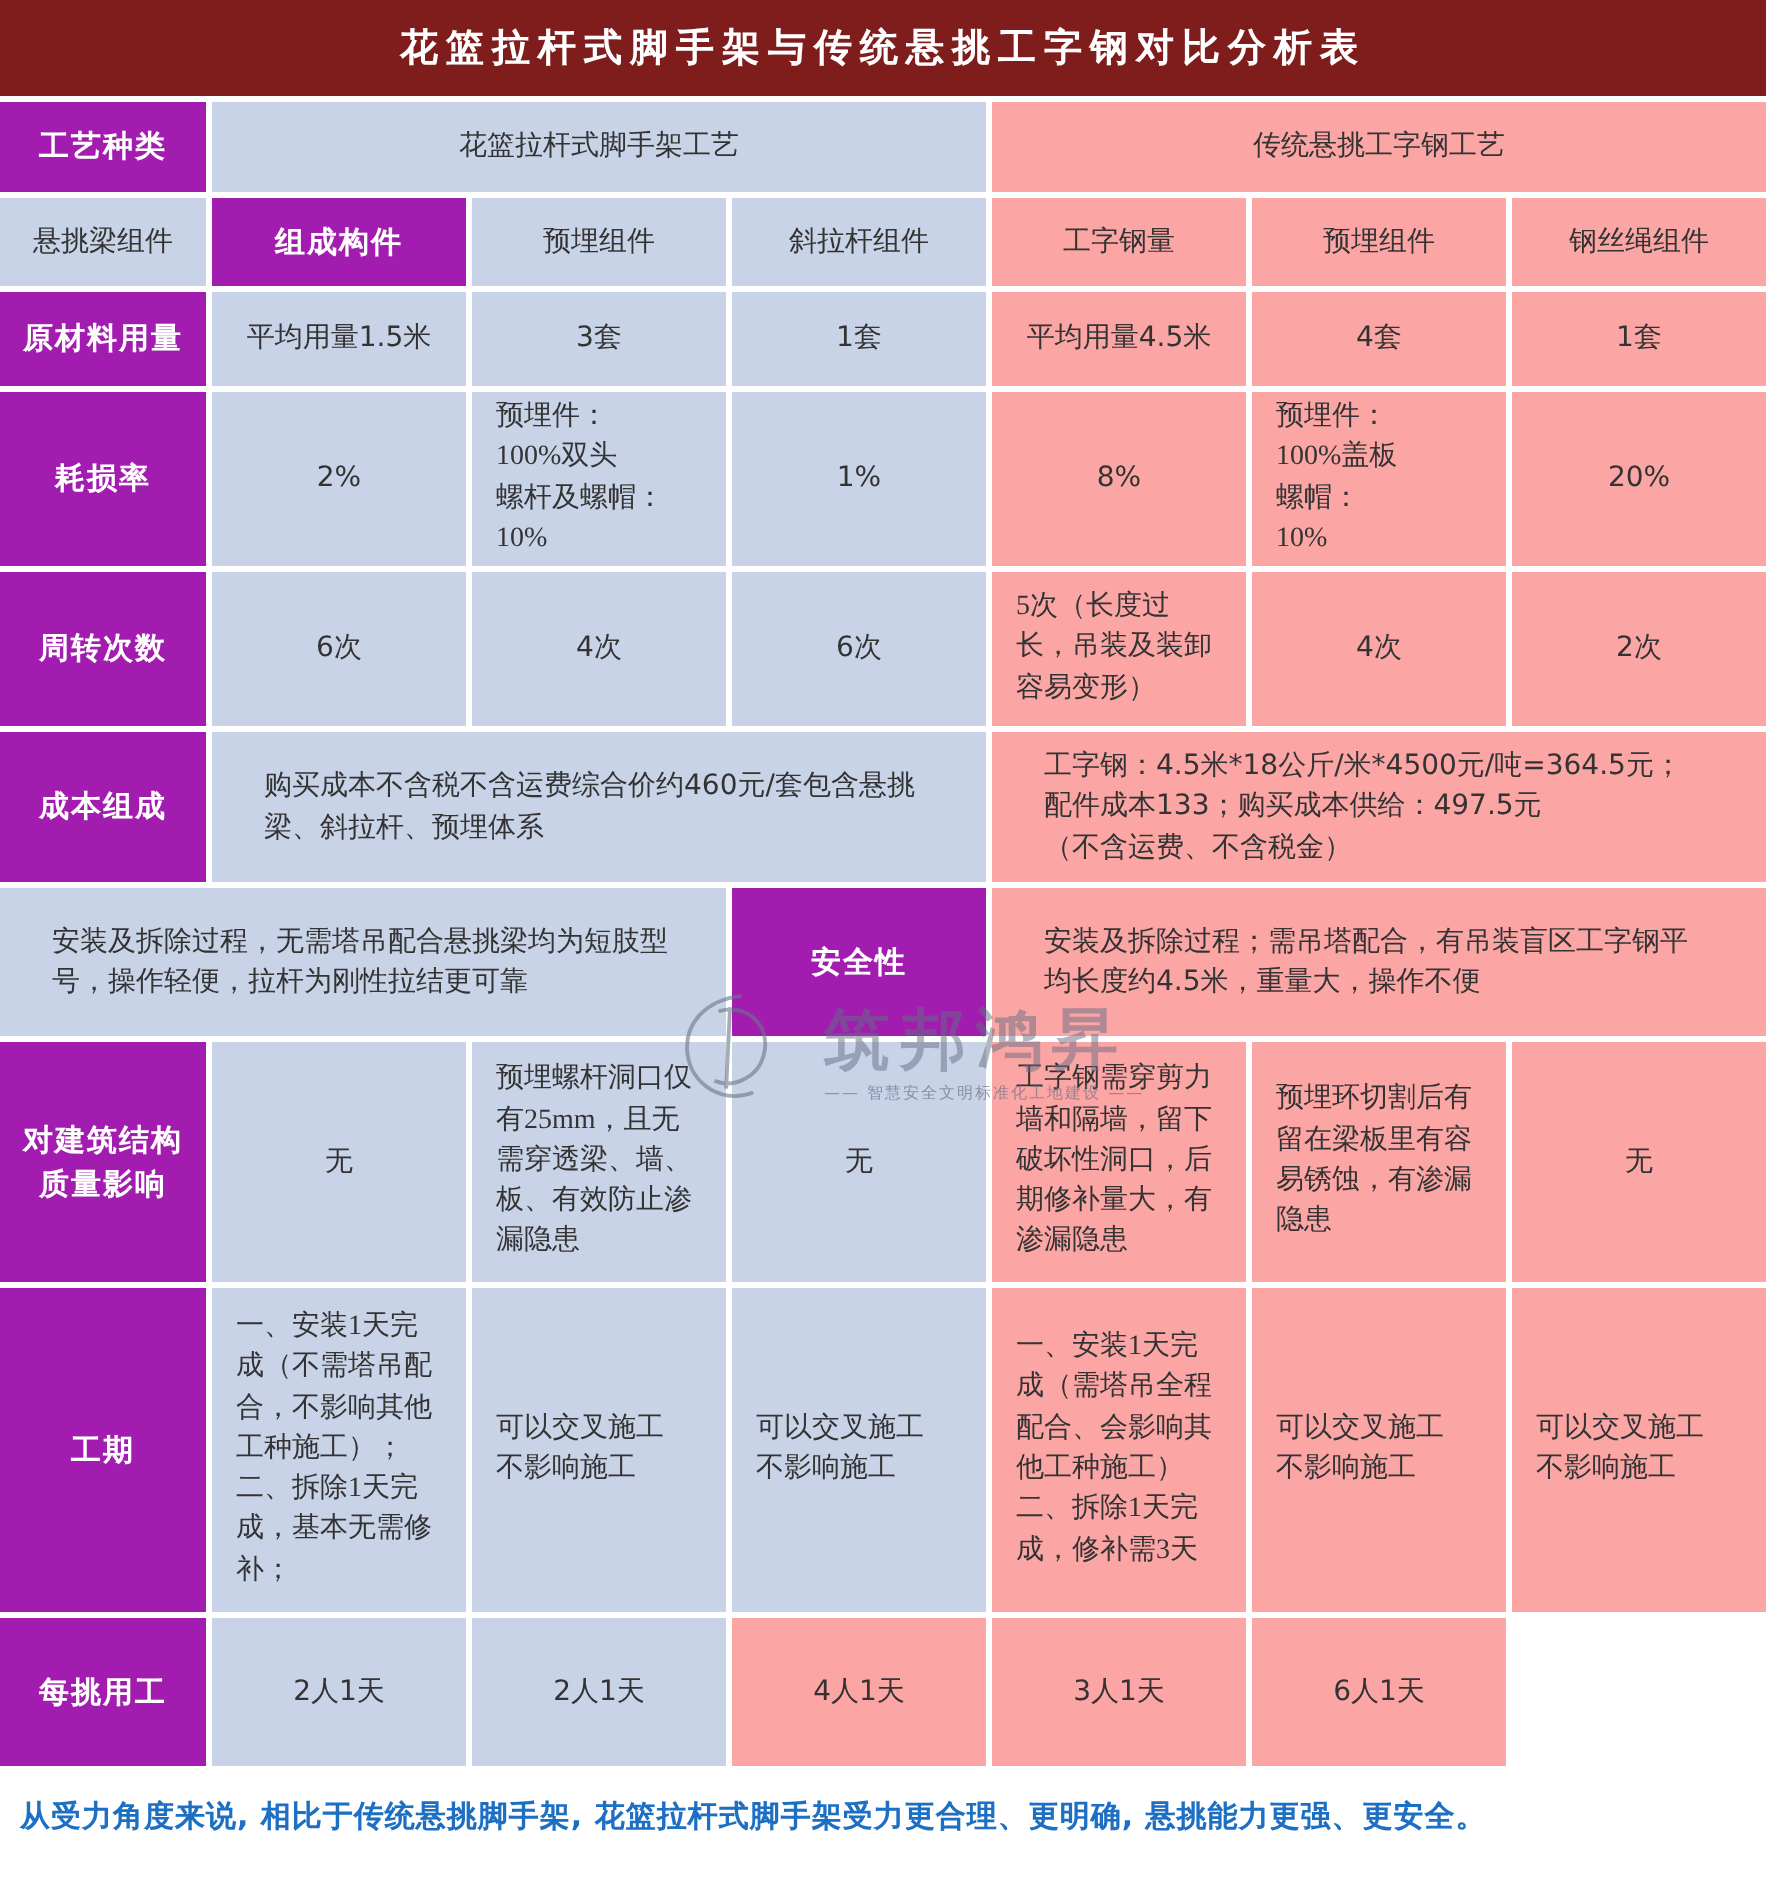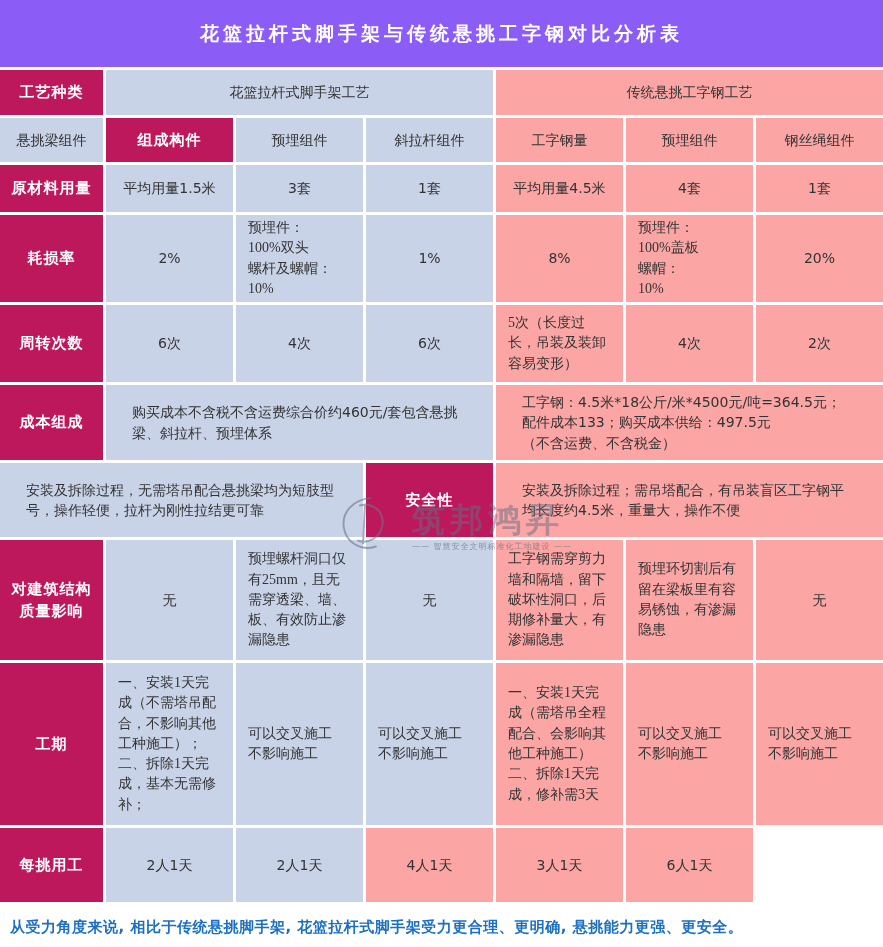--- a/index.html
+++ b/index.html
@@ -1,37 +1,37 @@
 <!DOCTYPE html>
 <html><head>
 <meta charset="utf-8">
 <style>
   html,body{margin:0;padding:0;}
   body{
     width:883px;height:947px;background:#ffffff;position:relative;
     font-family:"DejaVu Sans","Liberation Sans",sans-serif;
   }
   .titlebar{
-    height:67px;background:#8b5cf6;color:#ffffff;
+    height:48px;background:#7f1d1d;color:#ffffff;
     display:flex;align-items:center;justify-content:center;
     font-size:19px;font-weight:bold;letter-spacing:4px;
   }
   .tbl{
     margin-top:3px;
     display:grid;
     grid-template-columns:103px repeat(6,1fr);
     grid-template-rows:45px 44px 47px 87px 77px 75px 74px 120px 162px 74px;
     gap:3px;background:#ffffff;
   }
   .cell{
     display:flex;align-items:center;justify-content:center;
     text-align:center;font-size:14px;color:#333333;line-height:1.45;
     white-space:pre-line;padding:4px 6px;box-sizing:border-box;
   }
-  .lbl{background:#be185d;color:#ffffff;font-weight:600;font-size:15px;letter-spacing:1px;line-height:1.5;}
+  .lbl{background:#a21caf;color:#ffffff;font-weight:600;font-size:15px;letter-spacing:1px;line-height:1.5;}
   .lc{background:#c9d3e8;}
   .rc{background:#fca5a5;}
   .m3{grid-column:span 3;}
   .al{justify-content:flex-start;text-align:left;align-items:center;padding:6px 12px;font-family:Liberation Serif, serif;}
   .mpad{justify-content:flex-start;text-align:left;padding:8px 26px;}
   .note{
     margin:16px 0 0 10px;color:#1c6fc2;font-weight:bold;font-size:15px;letter-spacing:0.5px;
   }
   .wm{
     position:absolute;left:336px;top:492px;display:flex;align-items:center;gap:18px;

